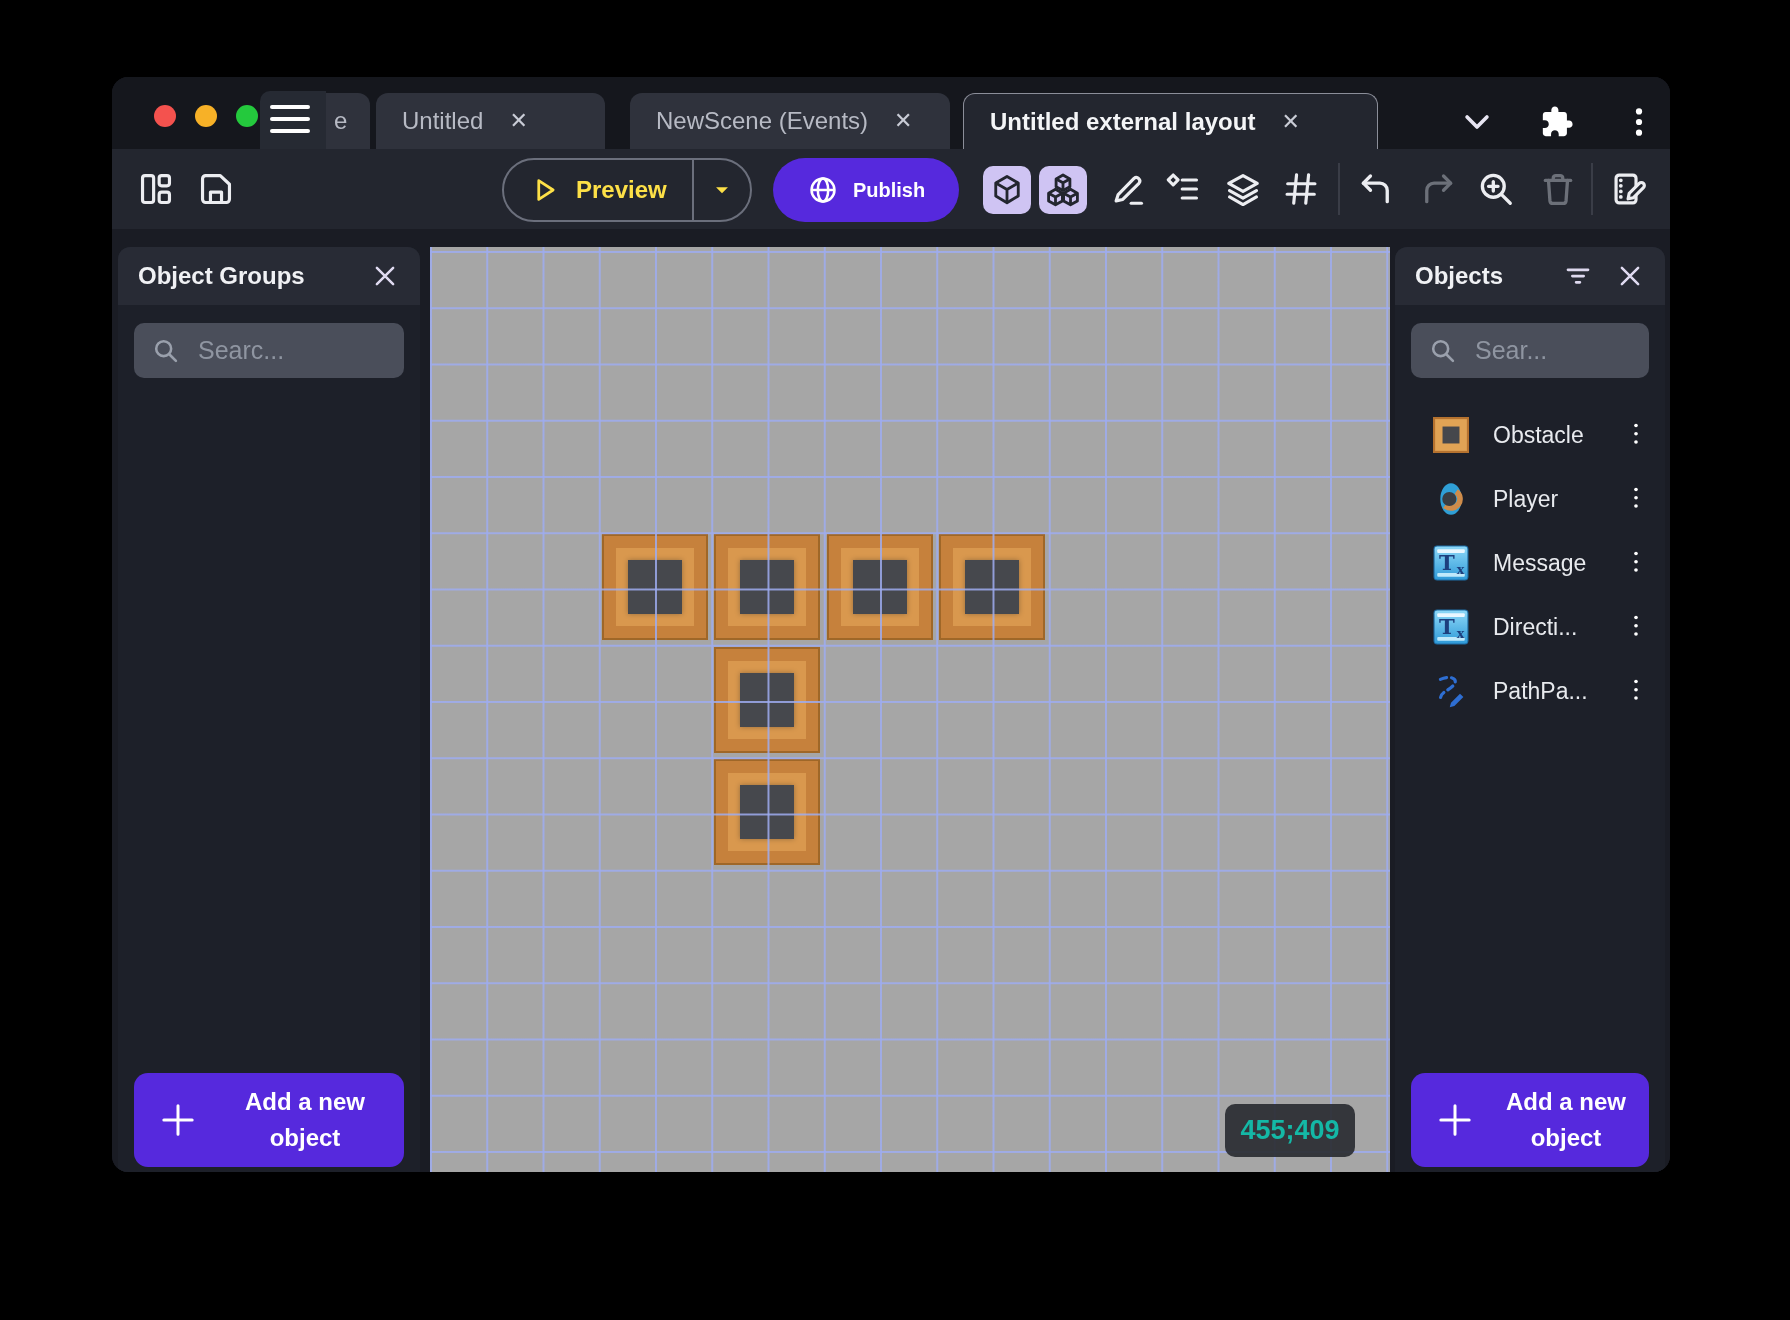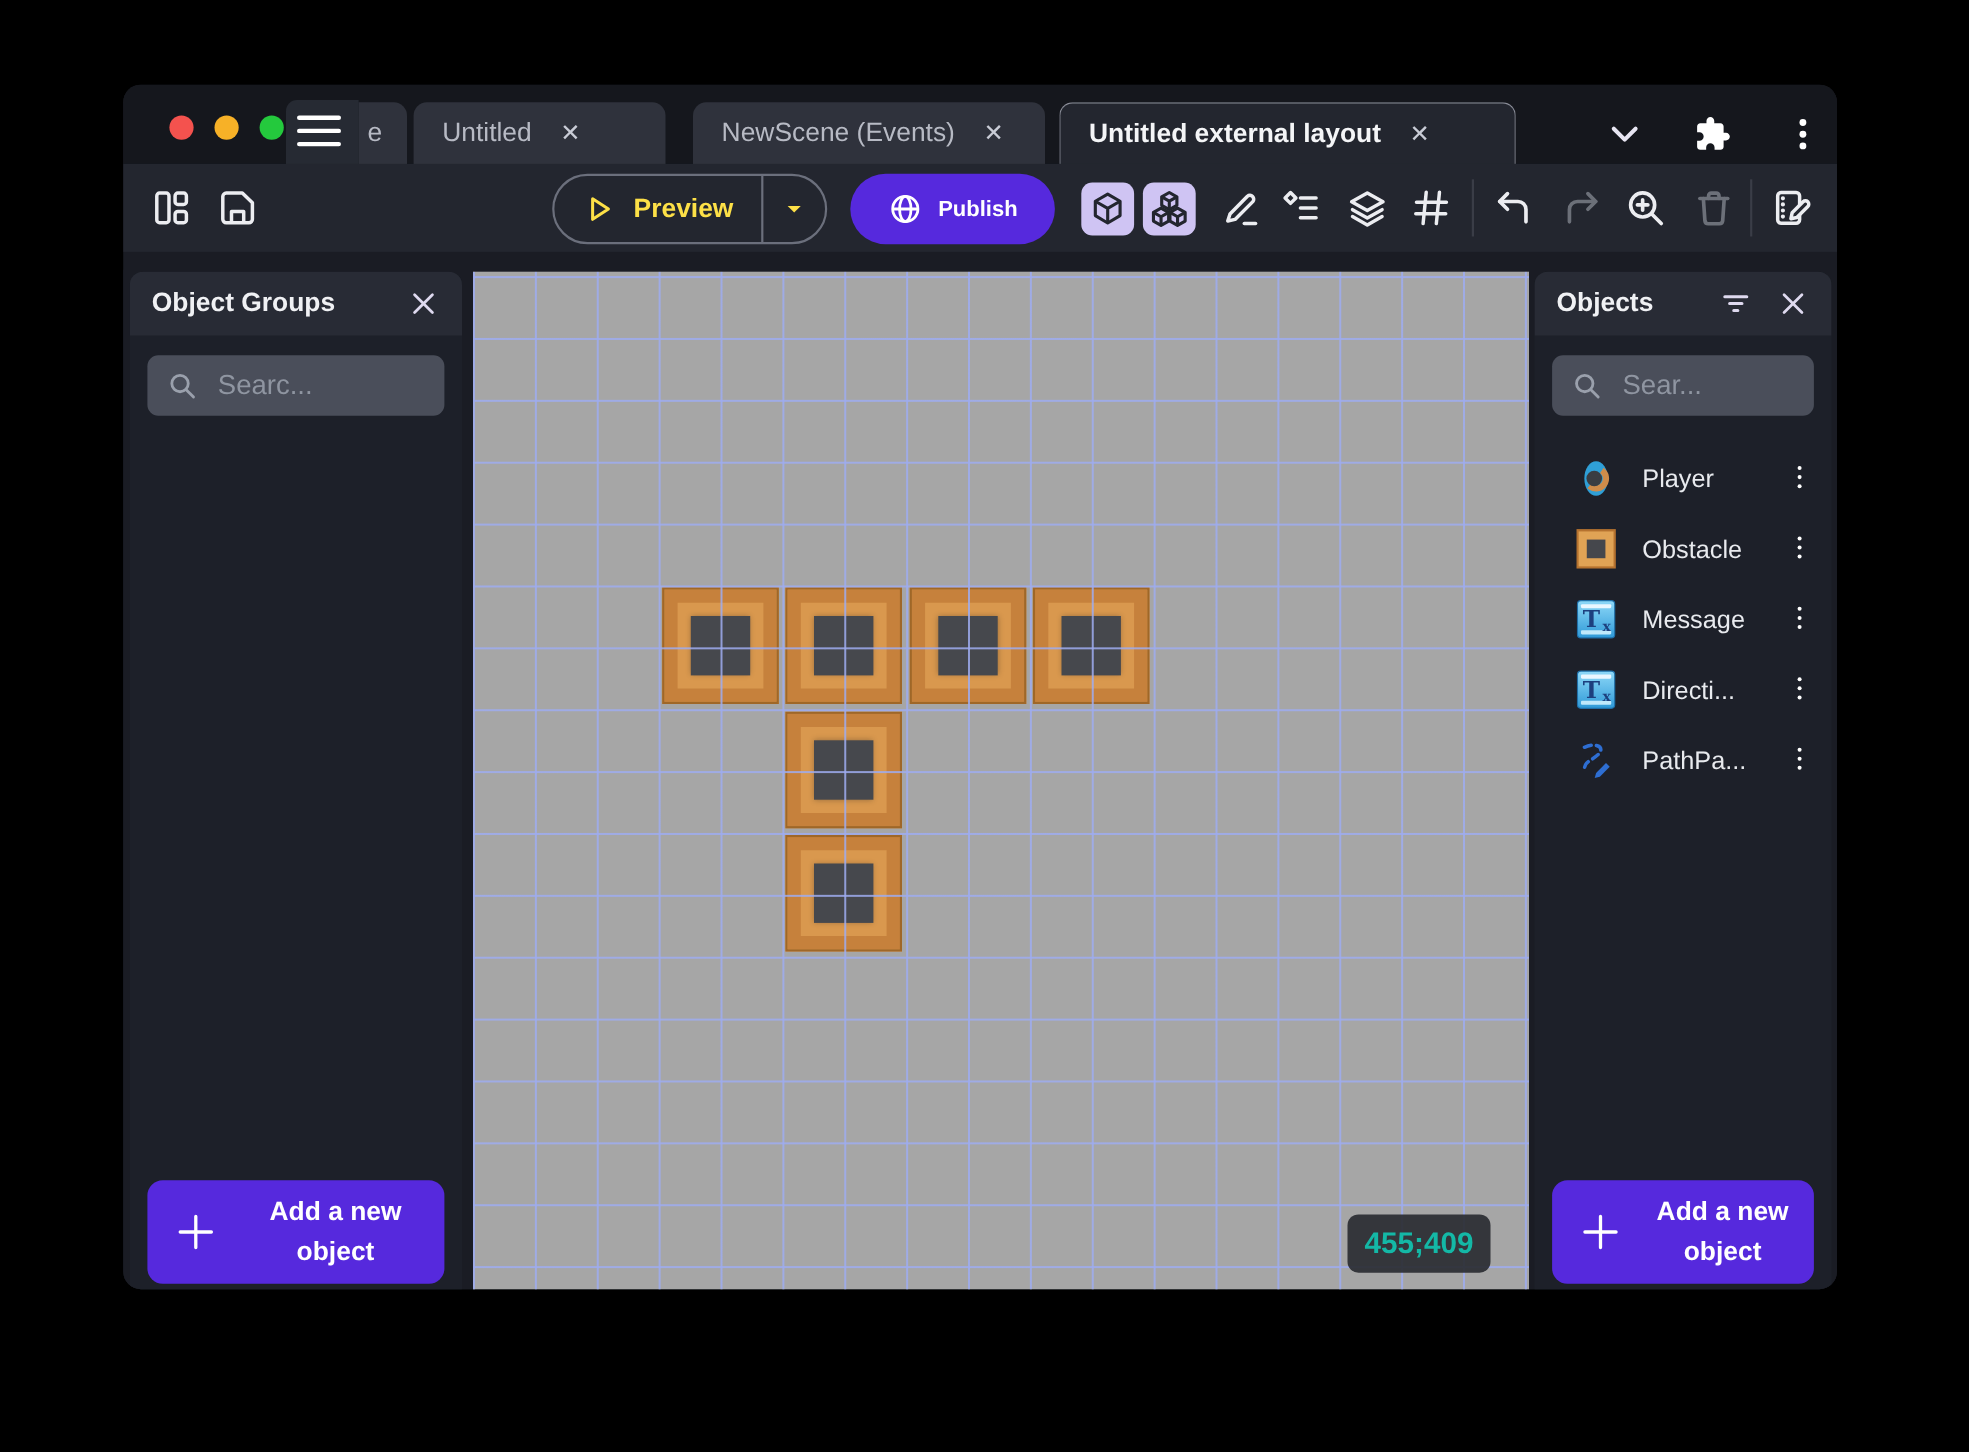--- a/index.html
+++ b/index.html
@@ -353,44 +353,44 @@
               <circle cx="10" cy="10" r="6.4"></circle>
               <path d="M15 15 L20.5 20.5"></path>
             </svg>
           <span class="search-placeholder">Sear...</span>
         </div>
 
         <div class="obj-list">
 
           <div class="obj-row">
             <span class="obj-icon">
-              <svg viewBox="0 0 32 32">
-                  <ellipse cx="16" cy="16" rx="9.5" ry="14" fill="#2f9fd6"></ellipse>
-                  <circle cx="16" cy="16" r="8" fill="none" stroke="#cf8c4a" stroke-width="5" stroke-dasharray="26 40" transform="rotate(-55 16 16)"></circle>
-                  <circle cx="14.5" cy="16" r="6.3" fill="#3a3d42"></circle>
-                </svg>
-            </span>
-            <span class="obj-label">Player</span>
+              <svg viewBox="0 0 34 34">
+                  <rect x="1" y="1" width="32" height="32" fill="#e0a355" stroke="#b5722f" stroke-width="2"></rect>
+                  <rect x="9" y="9" width="16" height="16" fill="#45474c"></rect>
+                </svg>
+            </span>
+            <span class="obj-label">Obstacle</span>
             <span class="obj-kebab">
               <svg viewBox="0 0 24 30" fill="#fff">
                   <circle cx="12" cy="6" r="2"></circle>
                   <circle cx="12" cy="15" r="2"></circle>
                   <circle cx="12" cy="24" r="2"></circle>
                 </svg>
             </span>
           </div>
 
           <div class="obj-row">
             <span class="obj-icon">
-              <svg viewBox="0 0 34 34">
-                  <rect x="1" y="1" width="32" height="32" fill="#e0a355" stroke="#b5722f" stroke-width="2"></rect>
-                  <rect x="9" y="9" width="16" height="16" fill="#45474c"></rect>
-                </svg>
-            </span>
-            <span class="obj-label">Obstacle</span>
+              <svg viewBox="0 0 32 32">
+                  <ellipse cx="16" cy="16" rx="9.5" ry="14" fill="#2f9fd6"></ellipse>
+                  <circle cx="16" cy="16" r="8" fill="none" stroke="#cf8c4a" stroke-width="5" stroke-dasharray="26 40" transform="rotate(-55 16 16)"></circle>
+                  <circle cx="14.5" cy="16" r="6.3" fill="#3a3d42"></circle>
+                </svg>
+            </span>
+            <span class="obj-label">Player</span>
             <span class="obj-kebab">
               <svg viewBox="0 0 24 30" fill="#fff">
                   <circle cx="12" cy="6" r="2"></circle>
                   <circle cx="12" cy="15" r="2"></circle>
                   <circle cx="12" cy="24" r="2"></circle>
                 </svg>
             </span>
           </div>
 
           <div class="obj-row">

